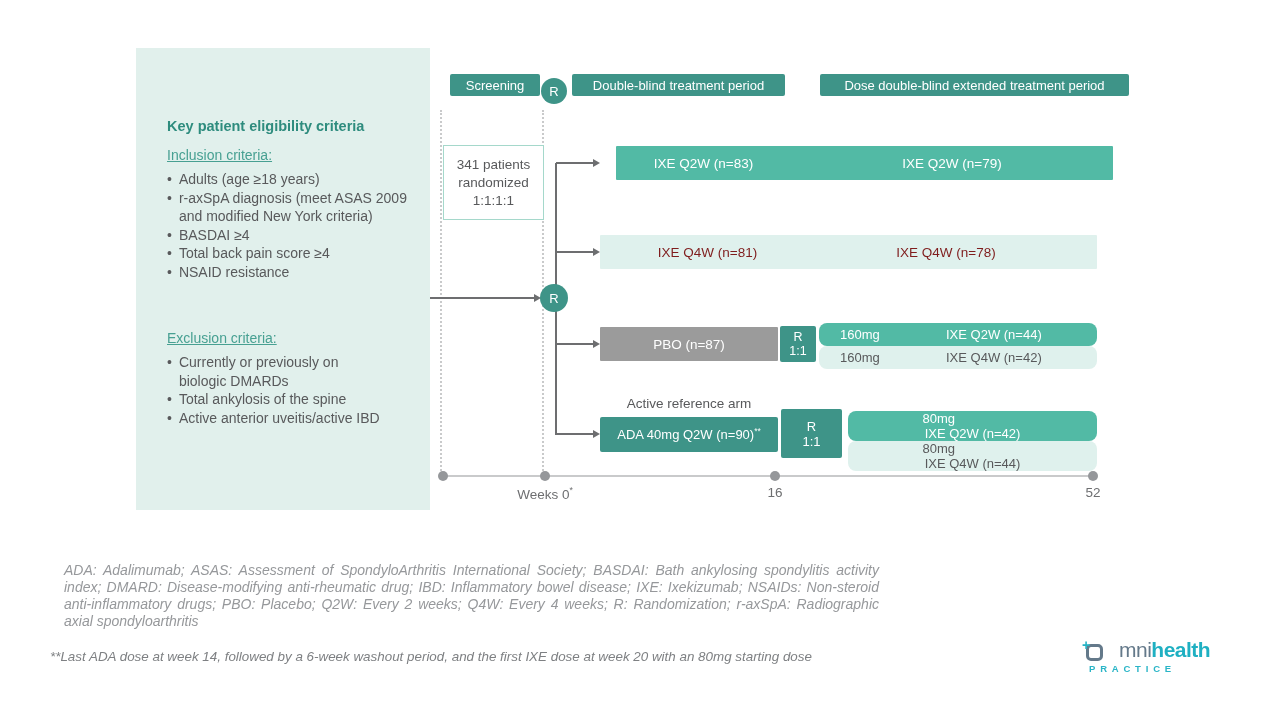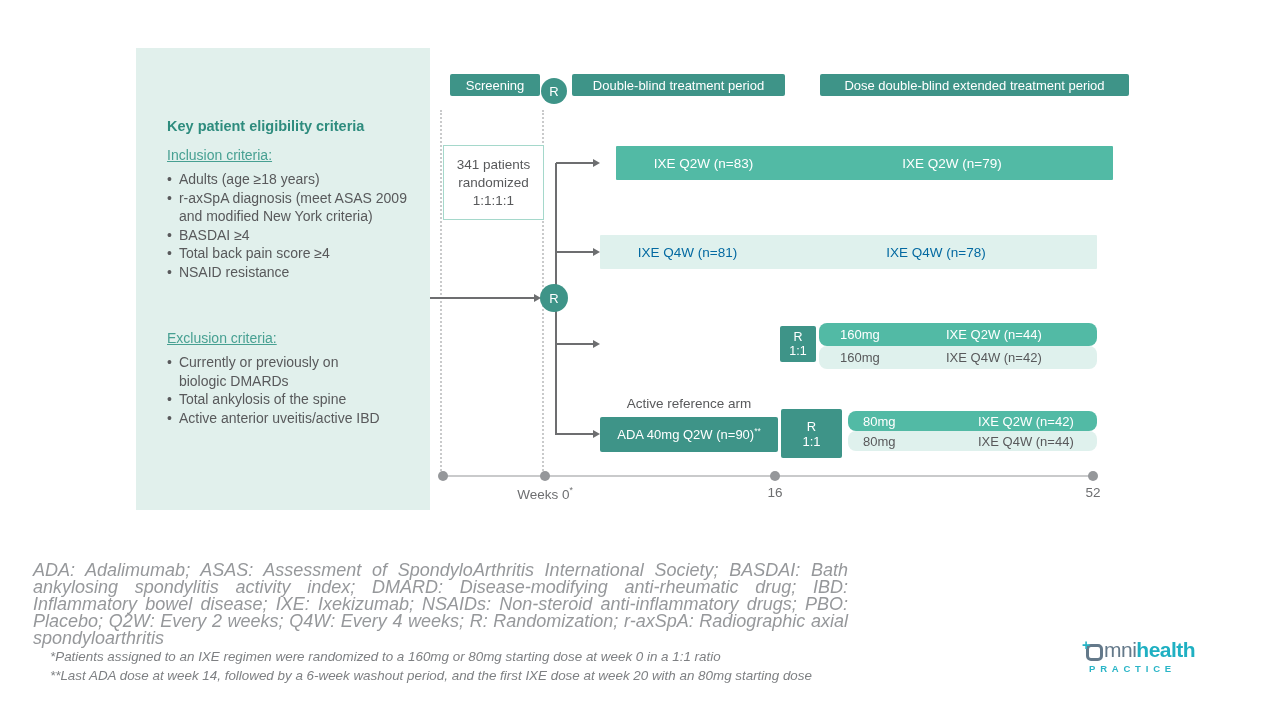--- a/index.html
+++ b/index.html
@@ -39,62 +39,62 @@
 
   
   #randbox{position:absolute;left:443px;top:145px;width:101px;height:75px;background:#fff;
            border:1px solid #A5D8CB;color:#58595B;font-size:13.5px;line-height:18px;
            display:flex;align-items:center;justify-content:center;text-align:center;z-index:2;}
   #randbox div{white-space:pre-line;}
 
   
   .bar{position:absolute;display:flex;align-items:center;font-size:13.5px;border-radius:1px;}
   #bar1{left:600px;top:146px;width:497px;height:34px;background:#52BAA5;color:#fff;margin-left:16px;}
-  #bar2{left:600px;top:235px;width:497px;height:34px;background:#DFF1ED;color:#0369a1;}
+  #bar2{left:600px;top:235px;width:497px;height:34px;background:#DFF1ED;color:#7f1d1d;padding-left:20px;}
   .seg1{width:175px;text-align:center;}
   .seg2{flex:1;text-align:center;}
   #pbo{left:600px;top:327px;width:178px;height:34px;background:#9B9B9B;color:#fff;justify-content:center;}
   .rbox{position:absolute;background:#3E9488;color:#fff;display:flex;align-items:center;
         justify-content:center;text-align:center;border-radius:2px;}
   #rbox1{left:780px;top:326px;width:36px;height:36px;font-size:12.5px;line-height:14px;}
   #rbox2{left:781px;top:409px;width:61px;height:49px;font-size:13px;line-height:15px;}
   .doserows{position:absolute;}
   #doserows1{left:819px;top:323px;width:278px;}
   #doserows2{left:848px;top:411px;width:249px;}
   .drow{height:23px;display:flex;align-items:center;font-size:13px;border-radius:8px;}
-  #doserows2 .drow{height:20px;}
+  #doserows2 .drow{height:30px;flex-direction:column;}
   .drow.teal{background:#52BAA5;color:#fff;}
   .drow.pale{background:#DFF1ED;color:#58595B;}
   #doserows1 .mg{width:127px;padding-left:21px;}
   #doserows2 .mg{width:130px;padding-left:15px;}
   #refcap{position:absolute;left:600px;top:396px;width:178px;text-align:center;
           font-size:13.5px;color:#58595B;}
   #ada{left:600px;top:417px;width:178px;height:35px;background:#3E9488;color:#fff;
        justify-content:center;font-size:13px;border-radius:2px;}
   sup{font-size:0.65em;}
 
   
   #tl-line{position:absolute;left:443px;top:475px;width:650px;height:2px;background:#C9CACB;}
   .tl-dot{position:absolute;top:471px;width:10px;height:10px;border-radius:50%;background:#95979A;}
   .tl-label{position:absolute;top:485px;font-size:13.5px;color:#6D6E70;text-align:center;}
   #tl0{left:495px;width:100px;} #tl16{left:745px;width:60px;} #tl52{left:1063px;width:60px;}
 
   
-  #abbr{position:absolute;left:33px;top:562px;width:815px;font-style:italic;font-size:18px;
+  #abbr{position:absolute;left:64px;top:562px;width:815px;font-style:italic;font-size:14px;
         line-height:16.9px;color:#96989B;text-align:justify;}
   #footnotes{position:absolute;left:50px;top:648px;width:860px;font-style:italic;
              font-size:13.4px;line-height:18.5px;color:#7E8083;}
 
   
   #logo{position:absolute;left:1086px;top:638px;width:132px;}
   .logo-row1{display:flex;align-items:center;}
   .logo-mark{position:relative;width:17px;height:17px;border:3.5px solid #64798A;
              border-radius:5px;margin-right:1px;margin-top:4px;}
   .logo-plus{position:absolute;top:-10px;left:-7px;color:#24B3C5;font-size:14px;font-weight:bold;}
-  .logo-omni{font-size:21px;color:#64798A;letter-spacing:-0.5px;}
+  .logo-omni{font-size:21px;color:#64798A;letter-spacing:-0.5px;padding-left:15px;}
   .logo-health{font-size:21px;font-weight:bold;color:#1FB0C2;letter-spacing:-0.5px;}
   .logo-practice{margin-top:1px;font-size:9.5px;font-weight:bold;color:#2AB5C7;
                  letter-spacing:4.8px;padding-left:3px;}
 </style>
 </head>
 <body>
 
 <div id="canvas">
 
   <div class="panel">
@@ -165,20 +165,21 @@
   <div class="bar" id="bar1">
     <span class="seg1">IXE Q2W (n=83)</span>
     <span class="seg2">IXE Q2W (n=79)</span>
   </div>
 
   <div class="bar" id="bar2">
     <span class="seg1">IXE Q4W (n=81)</span>
     <span class="seg2">IXE Q4W (n=78)</span>
   </div>
 
+  <div class="bar" id="pbo">PBO (n=87)</div>
   <div class="rbox" id="rbox1">
     <div><span>R</span><br>
     <span>1:1</span></div>
   </div>
   <div class="doserows" id="doserows1">
     <div class="drow teal">
       <span class="mg">160mg</span>
       <span>IXE Q2W (n=44)</span>
     </div>
     <div class="drow pale">
@@ -210,21 +211,20 @@
   <div class="tl-dot" style="left:438px;"></div>
   <div class="tl-dot" style="left:540px;"></div>
   <div class="tl-dot" style="left:770px;"></div>
   <div class="tl-dot" style="left:1088px;"></div>
   <div class="tl-label" id="tl0"><span>Weeks 0</span><sup>*</sup></div>
   <div class="tl-label" id="tl16">16</div>
   <div class="tl-label" id="tl52">52</div>
 
   <div id="abbr">ADA: Adalimumab; ASAS: Assessment of SpondyloArthritis International Society; BASDAI: Bath ankylosing spondylitis activity index; DMARD: Disease-modifying anti-rheumatic drug; IBD: Inflammatory bowel disease; IXE: Ixekizumab; NSAIDs: Non-steroid anti-inflammatory drugs; PBO: Placebo; Q2W: Every 2 weeks; Q4W: Every 4 weeks; R: Randomization; r-axSpA: Radiographic axial spondyloarthritis</div>
   <div id="footnotes">
-    <div>*Patients assigned to an IXE regimen were randomized to a 160mg or 80mg starting dose at week 0 in a 1:1 ratio</div>
     <div>**Last ADA dose at week 14, followed by a 6-week washout period, and the first IXE dose at week 20 with an 80mg starting dose</div>
   </div>
 
   <div id="logo">
     <div class="logo-row1">
       <span class="logo-mark">
           <span class="logo-plus">+</span>
         </span>
       <span class="logo-omni">mni</span>
       <span class="logo-health">health</span>

